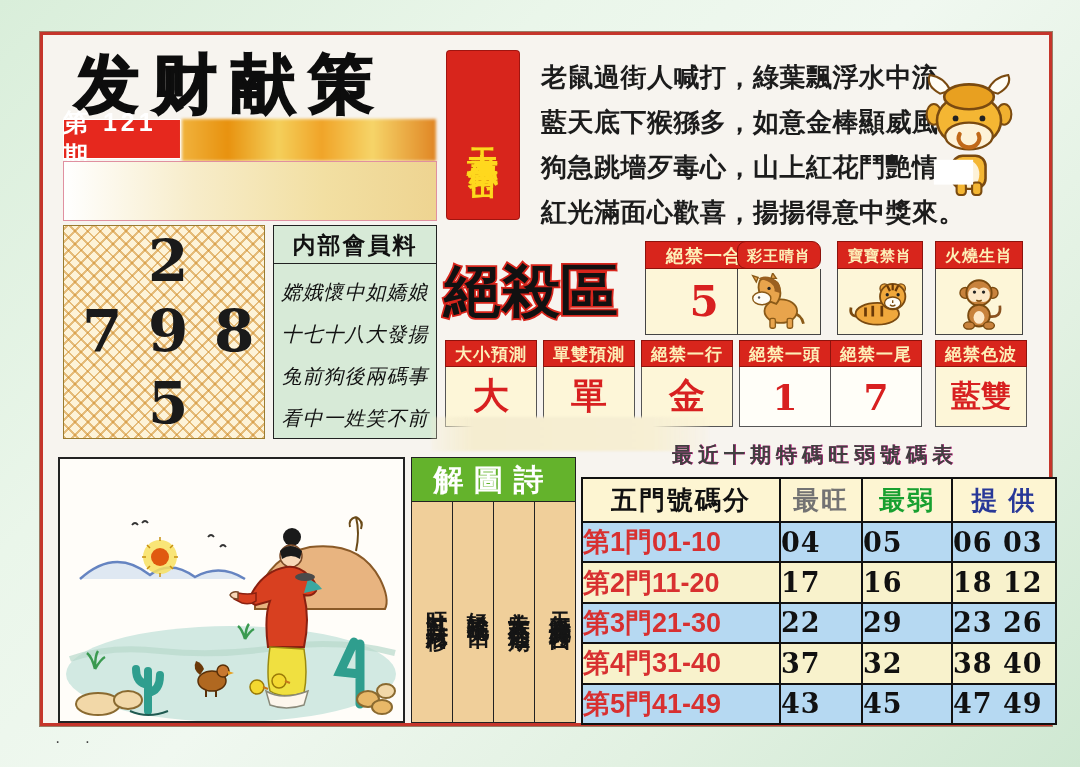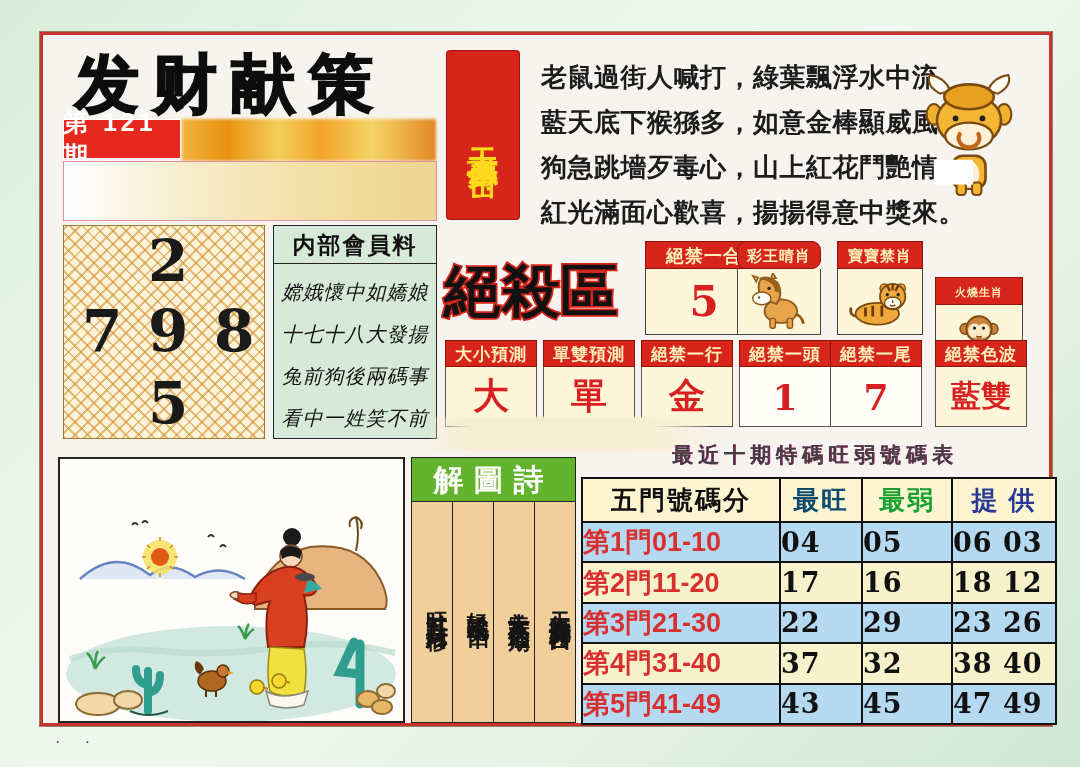--- a/index.html
+++ b/index.html
@@ -144,21 +144,21 @@
     text-align:center; white-space:nowrap;
     text-shadow:0.5px 0 #e8189a;
   }
   table.stats {
     position:absolute; left:538px; top:442px; width:474px; height:248px;
     border-collapse:collapse; table-layout:fixed;
   }
   table.stats td, table.stats th { border:2px solid #111; padding:0; }
   table.stats th { background:#fdf5d2; font-size:26px; letter-spacing:2px; height:44px; }
   th.c-gate { color:#111; width:198px; }
-  th.c-hot  { color:#0c4a6e; width:82px; }
+  th.c-hot  { color:#737373; width:82px; }
   th.c-weak { color:#18a030; width:90px; }
   th.c-off  { color:#283898; width:104px; }
   tr.row-blue  td { background:#b6d9f2; }
   tr.row-cream td { background:#f8f2cc; }
   td.gate { color:#d83030; font-size:27px; font-weight:bold; white-space:nowrap; }
   td.num  { color:#111; font-size:27px; font-weight:bold; font-family:"DejaVu Serif",serif; letter-spacing:1px; }
   
   .footer-marks { position:absolute; left:55px; top:733px; font-size:16px; color:#444; letter-spacing:10px; }
 </style>
 </head>
@@ -258,21 +258,21 @@
         <path d="M44,14 l3,6 M50,12 v7 M56,14 l-3,6" stroke="#6a3a08" stroke-width="2.5"></path>
         <ellipse cx="50" cy="33" rx="9" ry="6.5" fill="#fffdf5" stroke="#7a4a10" stroke-width="1.5"></ellipse>
         <circle cx="44" cy="24" r="1.8" fill="#222"></circle>
         <circle cx="56" cy="24" r="1.8" fill="#222"></circle>
         <path d="M50,30 v3 m-3,2 q3,3 6,0" fill="none" stroke="#7a4a10" stroke-width="1.5"></path>
       </svg>
     </div>
   </div>
 
   <div class="fbox" style="left:892px; width:88px;">
-    <div class="hd" style="font-size:11px;margin-top:36px;">火燒生肖</div>
+    <div class="hd" style="font-size:16px;">火燒生肖</div>
     <div class="bd">
       <svg width="70" height="58" viewBox="0 0 70 64">
         <path d="M46,48 q14,2 12,-12" fill="none" stroke="#8a5220" stroke-width="3"></path>
         <circle cx="20" cy="22" r="6" fill="#c8823c" stroke="#7a4a10" stroke-width="1.5"></circle>
         <circle cx="50" cy="22" r="6" fill="#c8823c" stroke="#7a4a10" stroke-width="1.5"></circle>
         <circle cx="35" cy="22" r="14" fill="#c8823c" stroke="#7a4a10" stroke-width="2"></circle>
         <ellipse cx="30" cy="24" rx="7" ry="8" fill="#fde8c8"></ellipse>
         <ellipse cx="40" cy="24" rx="7" ry="8" fill="#fde8c8"></ellipse>
         <circle cx="30" cy="21" r="1.8" fill="#222"></circle>
         <circle cx="40" cy="21" r="1.8" fill="#222"></circle>

